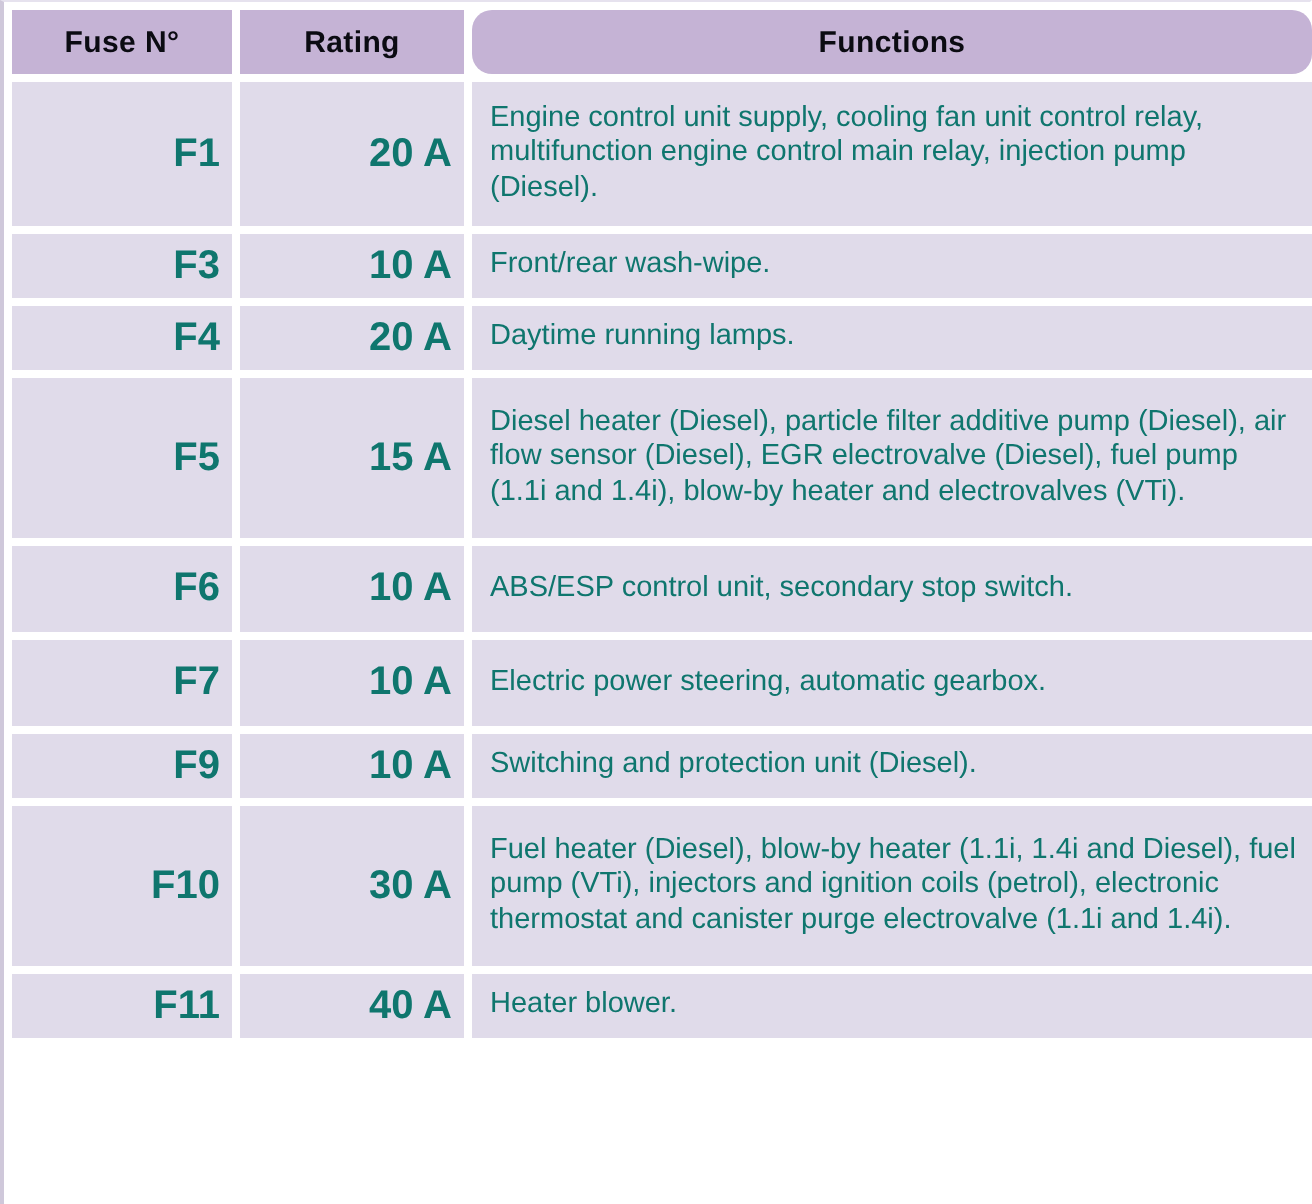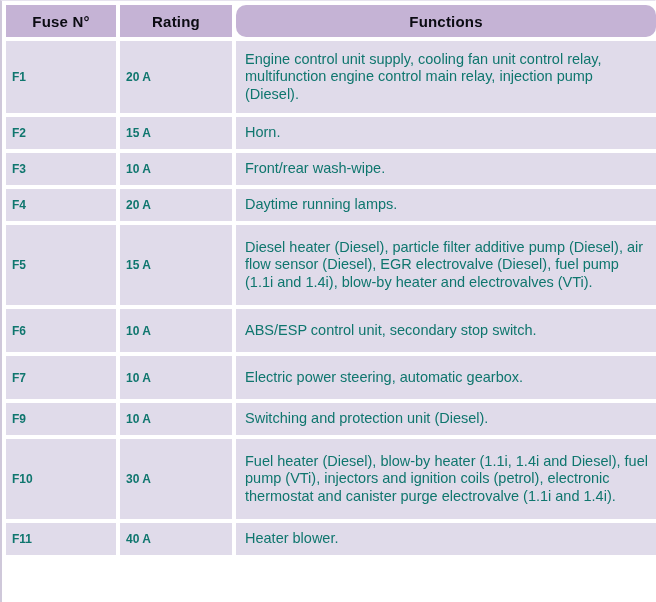--- a/index.html
+++ b/index.html
@@ -58,23 +58,23 @@
     background: #e0dbea;
     color: #0f766e;
     font-size: 14.5px;
     padding: 0 6px;
     border: 0;
     vertical-align: middle;
   }
 
   td.cell-fuse,
   td.cell-rating {
-    text-align: left;
+    text-align: right;
     font-weight: bold;
-    font-size: 12px;
+    font-size: 20px;
     white-space: nowrap;
   }
 
   td.cell-func {
     text-align: left;
     padding-left: 9px;
     padding-right: 8px;
     line-height: 1.18;
     font-weight: normal;
   }
@@ -108,27 +108,20 @@
     <tbody>
 
       <tr class="row-h-tall">
         <td class="body-cell cell-fuse">F1</td>
         <td class="body-cell cell-rating">20 A</td>
         <td class="body-cell cell-func">
           <span class="func-text">Engine control unit supply, cooling fan unit control relay, multifunction engine control main relay, injection pump (Diesel).</span>
         </td>
       </tr>
 
-      <tr class="row-h-short">
-        <td class="body-cell cell-fuse">F2</td>
-        <td class="body-cell cell-rating">15 A</td>
-        <td class="body-cell cell-func">
-          <span class="func-text">Horn.</span>
-        </td>
-      </tr>
 
       <tr class="row-h-short">
         <td class="body-cell cell-fuse">F3</td>
         <td class="body-cell cell-rating">10 A</td>
         <td class="body-cell cell-func">
           <span class="func-text">Front/rear wash-wipe.</span>
         </td>
       </tr>
 
       <tr class="row-h-short">

